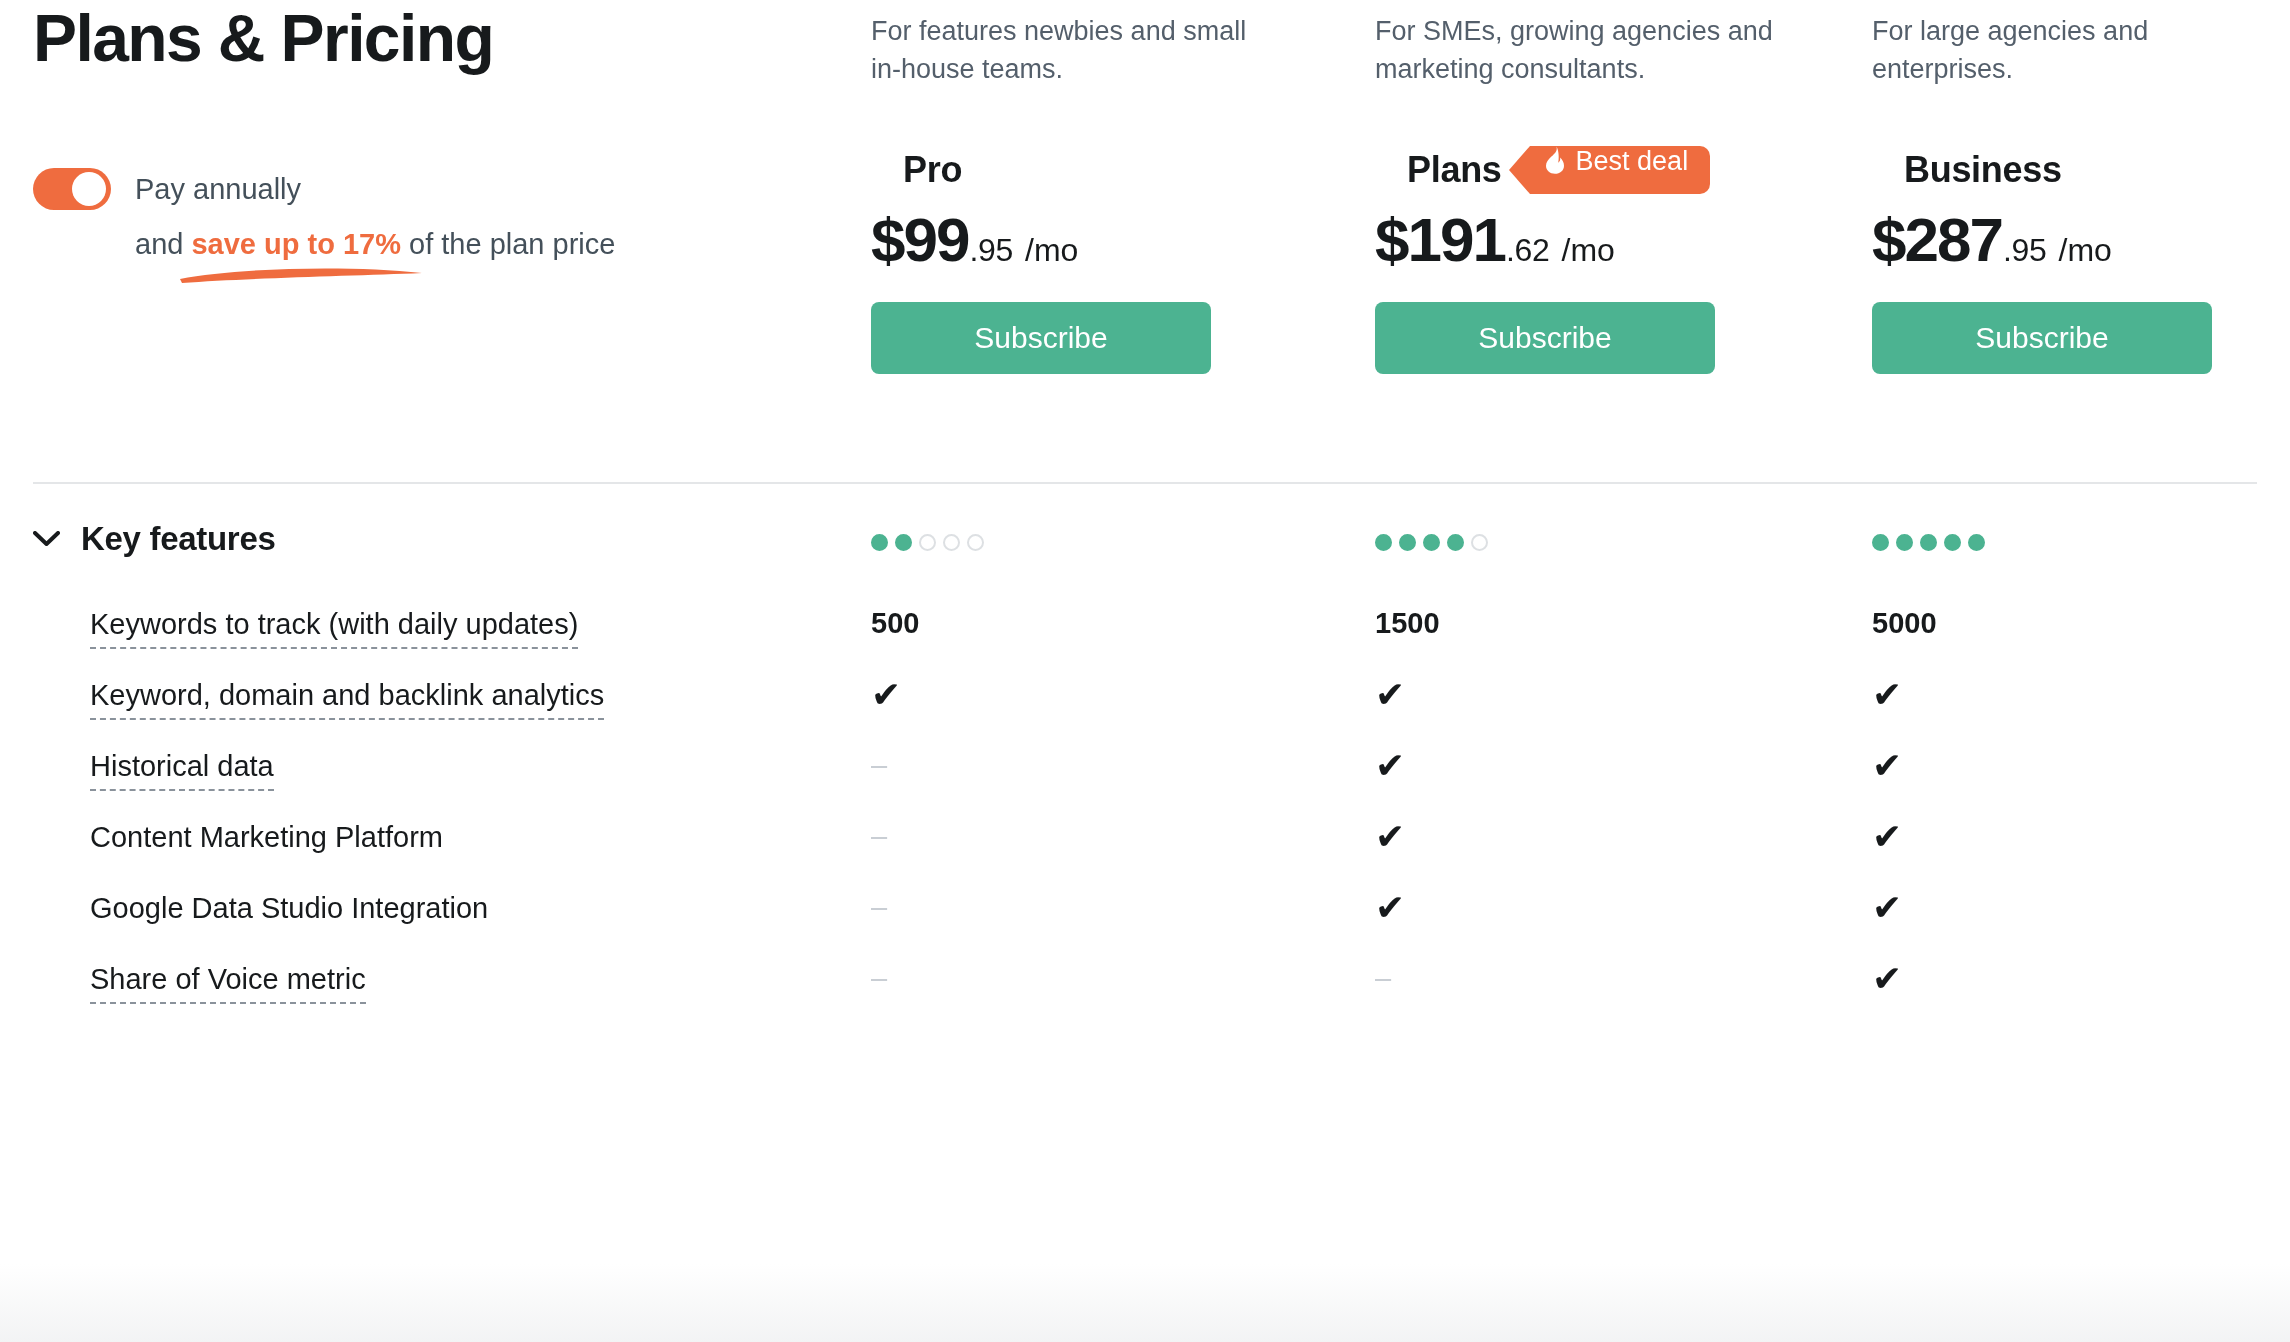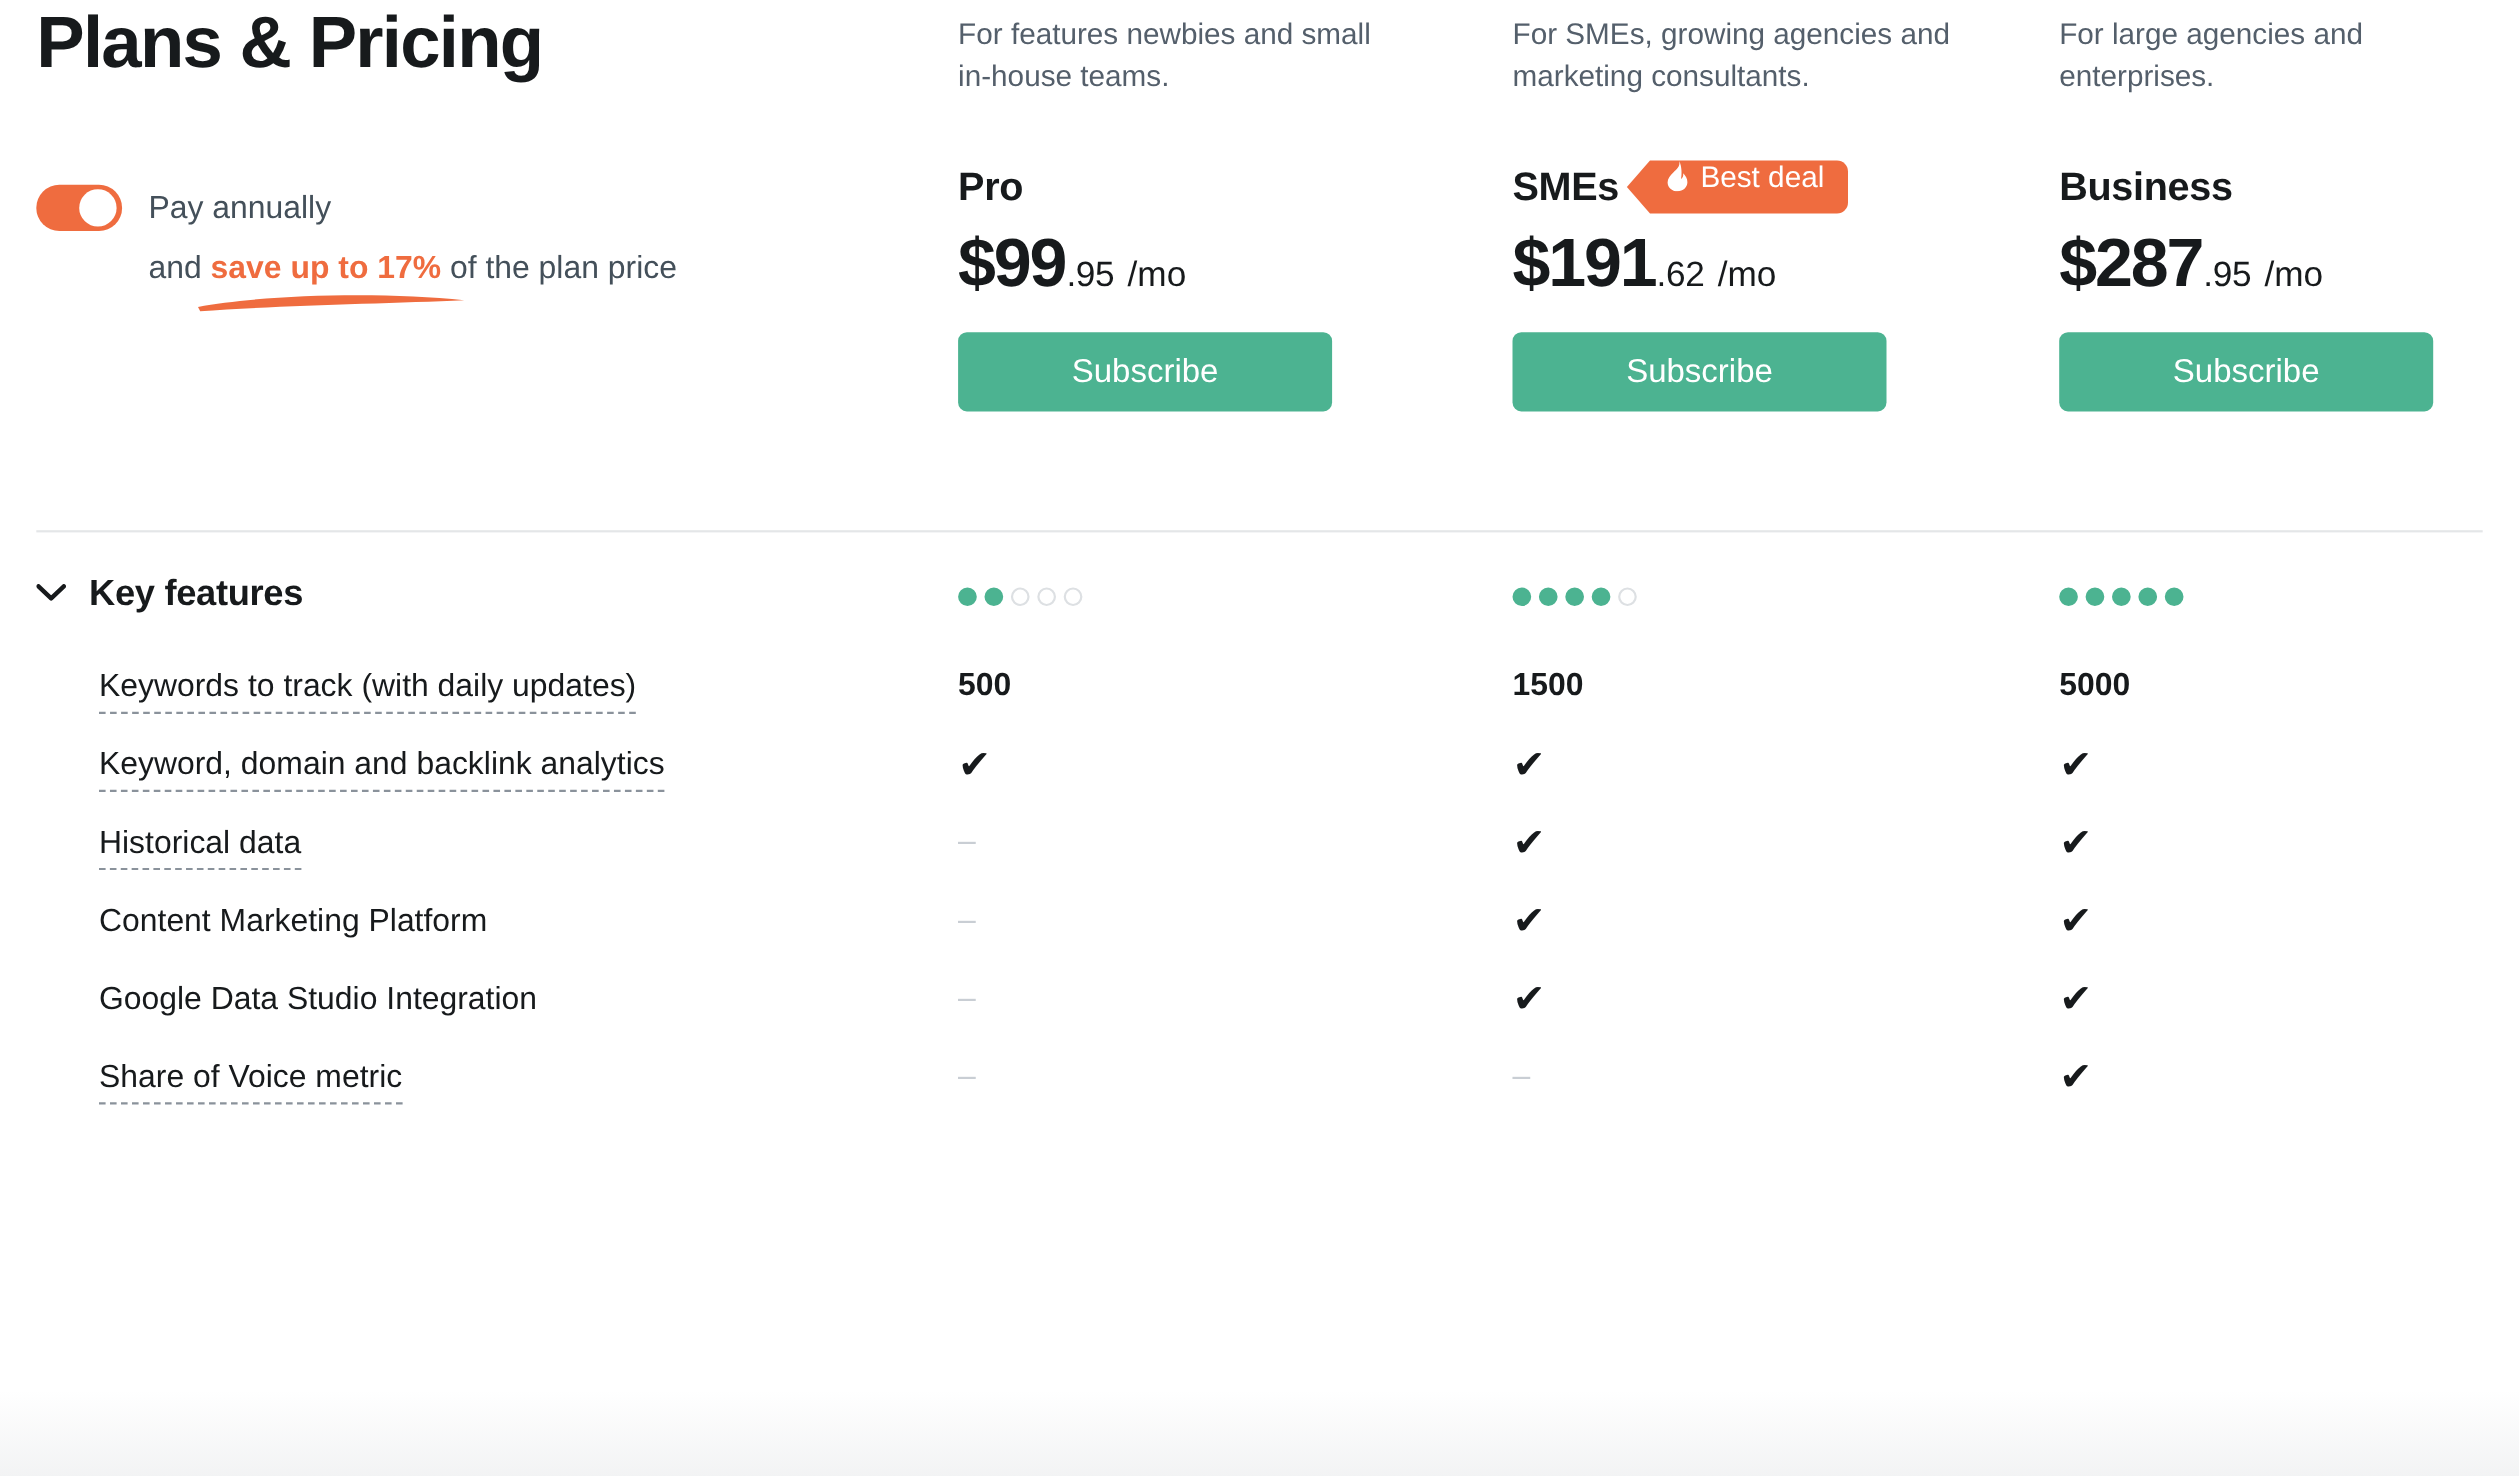--- a/index.html
+++ b/index.html
@@ -120,20 +120,21 @@
     margin-top: 12px;
     max-width: 400px;
   }
 
   .plan-name-row {
     display: flex;
     align-items: center;
     gap: 18px;
     margin-top: 58px;
     height: 46px;
+    margin-left: 32px;
   }
   .plan-name {
     font-size: 36px;
     font-weight: bold;
     color: #171a1c;
     letter-spacing: -0.3px;
   }
 
   .best-deal {
     position: relative;
@@ -348,21 +349,21 @@
         <span class="price-main">$99</span>
         <span class="price-cents">.95</span>
         <span class="price-per">/mo</span>
       </div>
       <button class="subscribe-btn">Subscribe</button>
     </div>
 
     <div class="plan-head c2">
       <div class="plan-desc">For SMEs, growing agencies and marketing consultants.</div>
       <div class="plan-name-row">
-        <span class="plan-name">SMEs</span>
+        <span class="plan-name">Plans</span>
         <span class="best-deal">
           <svg class="flame-icon" width="22" height="28" viewBox="0 0 22 28">
             <path d="M12.6 0.4 C 13.6 5.6, 10.3 7.7, 7.4 10.6 C 4.2 13.8, 2 16.6, 2 19.8 C 2 24.4, 6 27.8, 11 27.8 C 16 27.8, 20 24.4, 20 19.7 C 20 16.3, 18.3 13.9, 16.2 11.6 C 16.5 14.1, 15.7 15.8, 14.2 16.8 C 15.1 12.2, 15 5.6, 12.6 0.4 Z" fill="#ffffff"></path>
           </svg>
           <span>Best deal</span>
         </span>
       </div>
       <div class="plan-price">
         <span class="price-main">$191</span>
         <span class="price-cents">.62</span>

